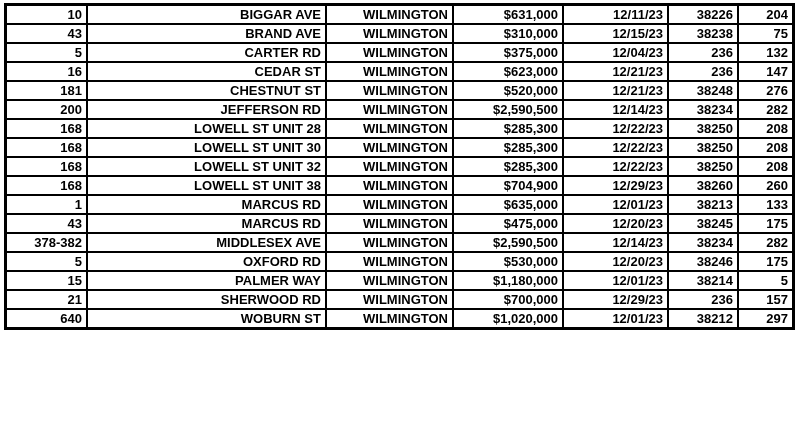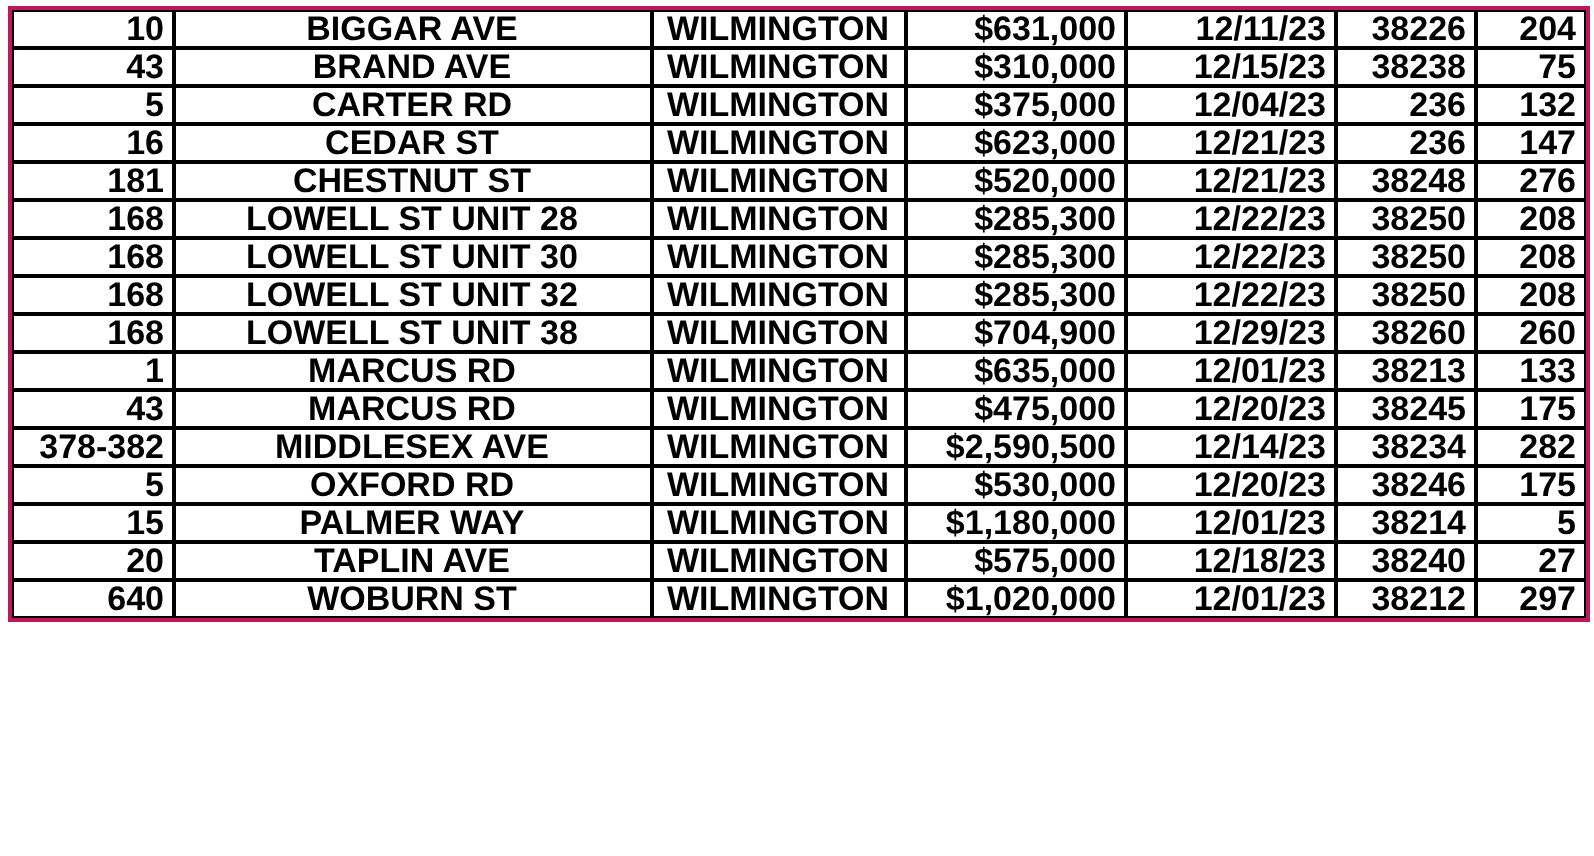--- a/index.html
+++ b/index.html
@@ -10,39 +10,39 @@
   body {
     width: 797px;
     height: 428px;
     overflow: hidden;
   }
   table.sales {
     border-collapse: separate;
     border-spacing: 0;
     table-layout: fixed;
     margin: 3px 0 0 4px;
-    border: 2px solid #be185d;
+    border: 2px solid #000000;
     font-family: "Liberation Sans", sans-serif;
-    font-size: 17px;
+    font-size: 13px;
     font-weight: 700;
     color: #000000;
     background: #6d28d9;
   }
   table.sales td {
     border: 1px solid #000000;
     box-sizing: border-box;
     height: 19px;
     line-height: 16px;
     padding: 0 4px 0 3px;
     white-space: nowrap;
     overflow: hidden;
     background: #ffffff;
   }
   td.c1, td.c4, td.c5, td.c6, td.c7 { text-align: right; }
-  td.c2, td.c3 { text-align: center; }
+  td.c2, td.c3 { text-align: right; }
 </style>
 </head>
 <body>
 
 <table class="sales">
   <colgroup>
     <col style="width:81px">
     <col style="width:239px">
     <col style="width:127px">
     <col style="width:110px">
@@ -90,20 +90,29 @@
       <tr>
         <td class="c1">181</td>
         <td class="c2">CHESTNUT ST</td>
         <td class="c3">WILMINGTON</td>
         <td class="c4">$520,000</td>
         <td class="c5">12/21/23</td>
         <td class="c6">38248</td>
         <td class="c7">276</td>
       </tr>
       <tr>
+        <td class="c1">200</td>
+        <td class="c2">JEFFERSON RD</td>
+        <td class="c3">WILMINGTON</td>
+        <td class="c4">$2,590,500</td>
+        <td class="c5">12/14/23</td>
+        <td class="c6">38234</td>
+        <td class="c7">282</td>
+      </tr>
+      <tr>
         <td class="c1">168</td>
         <td class="c2">LOWELL ST UNIT 28</td>
         <td class="c3">WILMINGTON</td>
         <td class="c4">$285,300</td>
         <td class="c5">12/22/23</td>
         <td class="c6">38250</td>
         <td class="c7">208</td>
       </tr>
       <tr>
         <td class="c1">168</td>
@@ -171,27 +180,27 @@
       <tr>
         <td class="c1">15</td>
         <td class="c2">PALMER WAY</td>
         <td class="c3">WILMINGTON</td>
         <td class="c4">$1,180,000</td>
         <td class="c5">12/01/23</td>
         <td class="c6">38214</td>
         <td class="c7">5</td>
       </tr>
       <tr>
-        <td class="c1">20</td>
-        <td class="c2">TAPLIN AVE</td>
-        <td class="c3">WILMINGTON</td>
-        <td class="c4">$575,000</td>
-        <td class="c5">12/18/23</td>
-        <td class="c6">38240</td>
-        <td class="c7">27</td>
+        <td class="c1">21</td>
+        <td class="c2">SHERWOOD RD</td>
+        <td class="c3">WILMINGTON</td>
+        <td class="c4">$700,000</td>
+        <td class="c5">12/29/23</td>
+        <td class="c6">236</td>
+        <td class="c7">157</td>
       </tr>
       <tr>
         <td class="c1">640</td>
         <td class="c2">WOBURN ST</td>
         <td class="c3">WILMINGTON</td>
         <td class="c4">$1,020,000</td>
         <td class="c5">12/01/23</td>
         <td class="c6">38212</td>
         <td class="c7">297</td>
       </tr>

